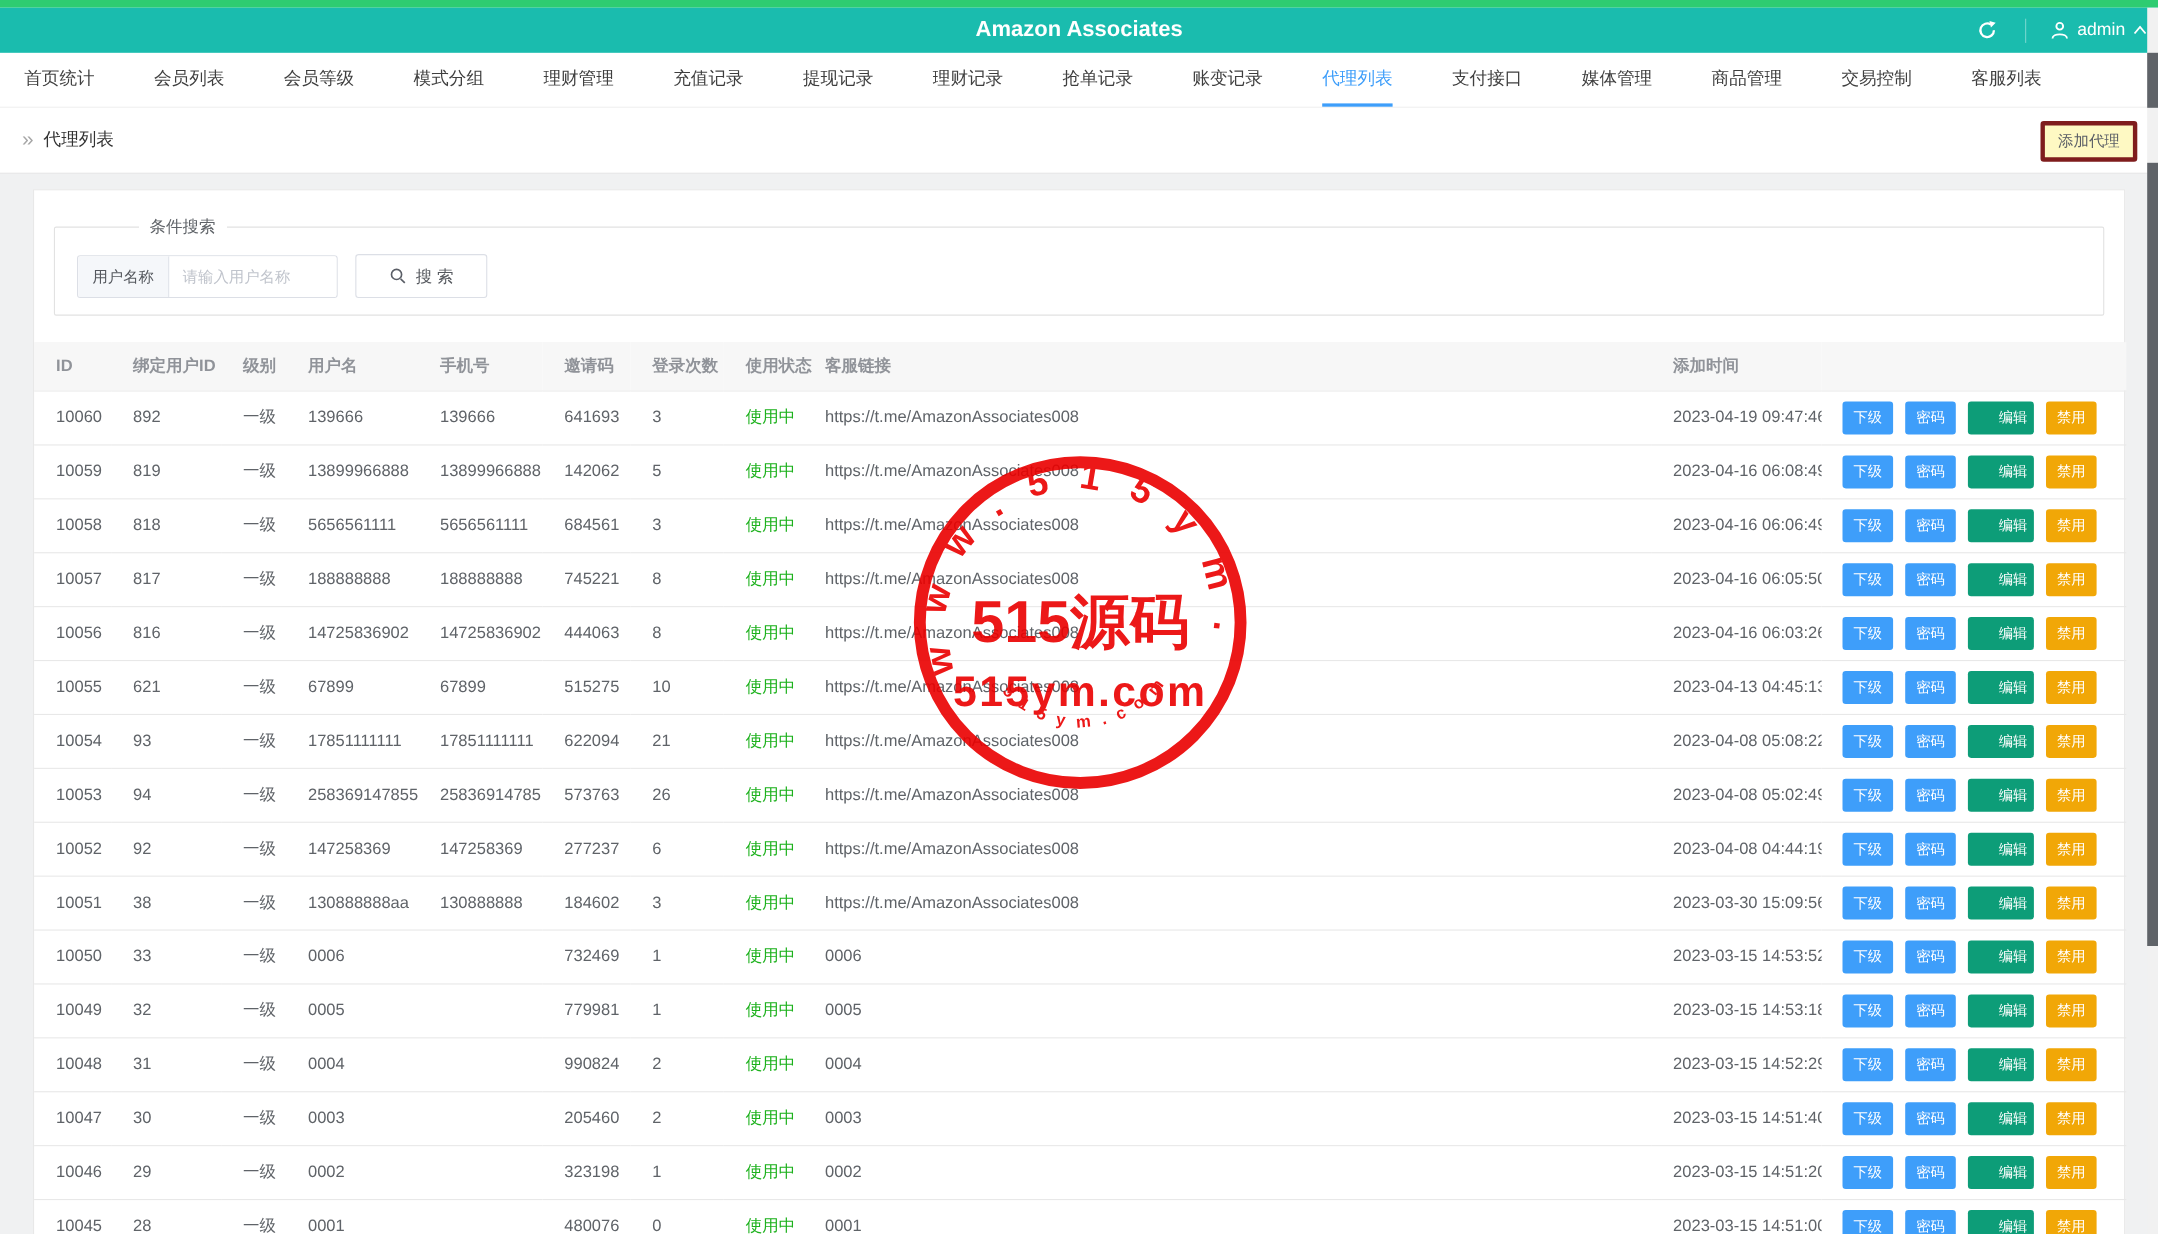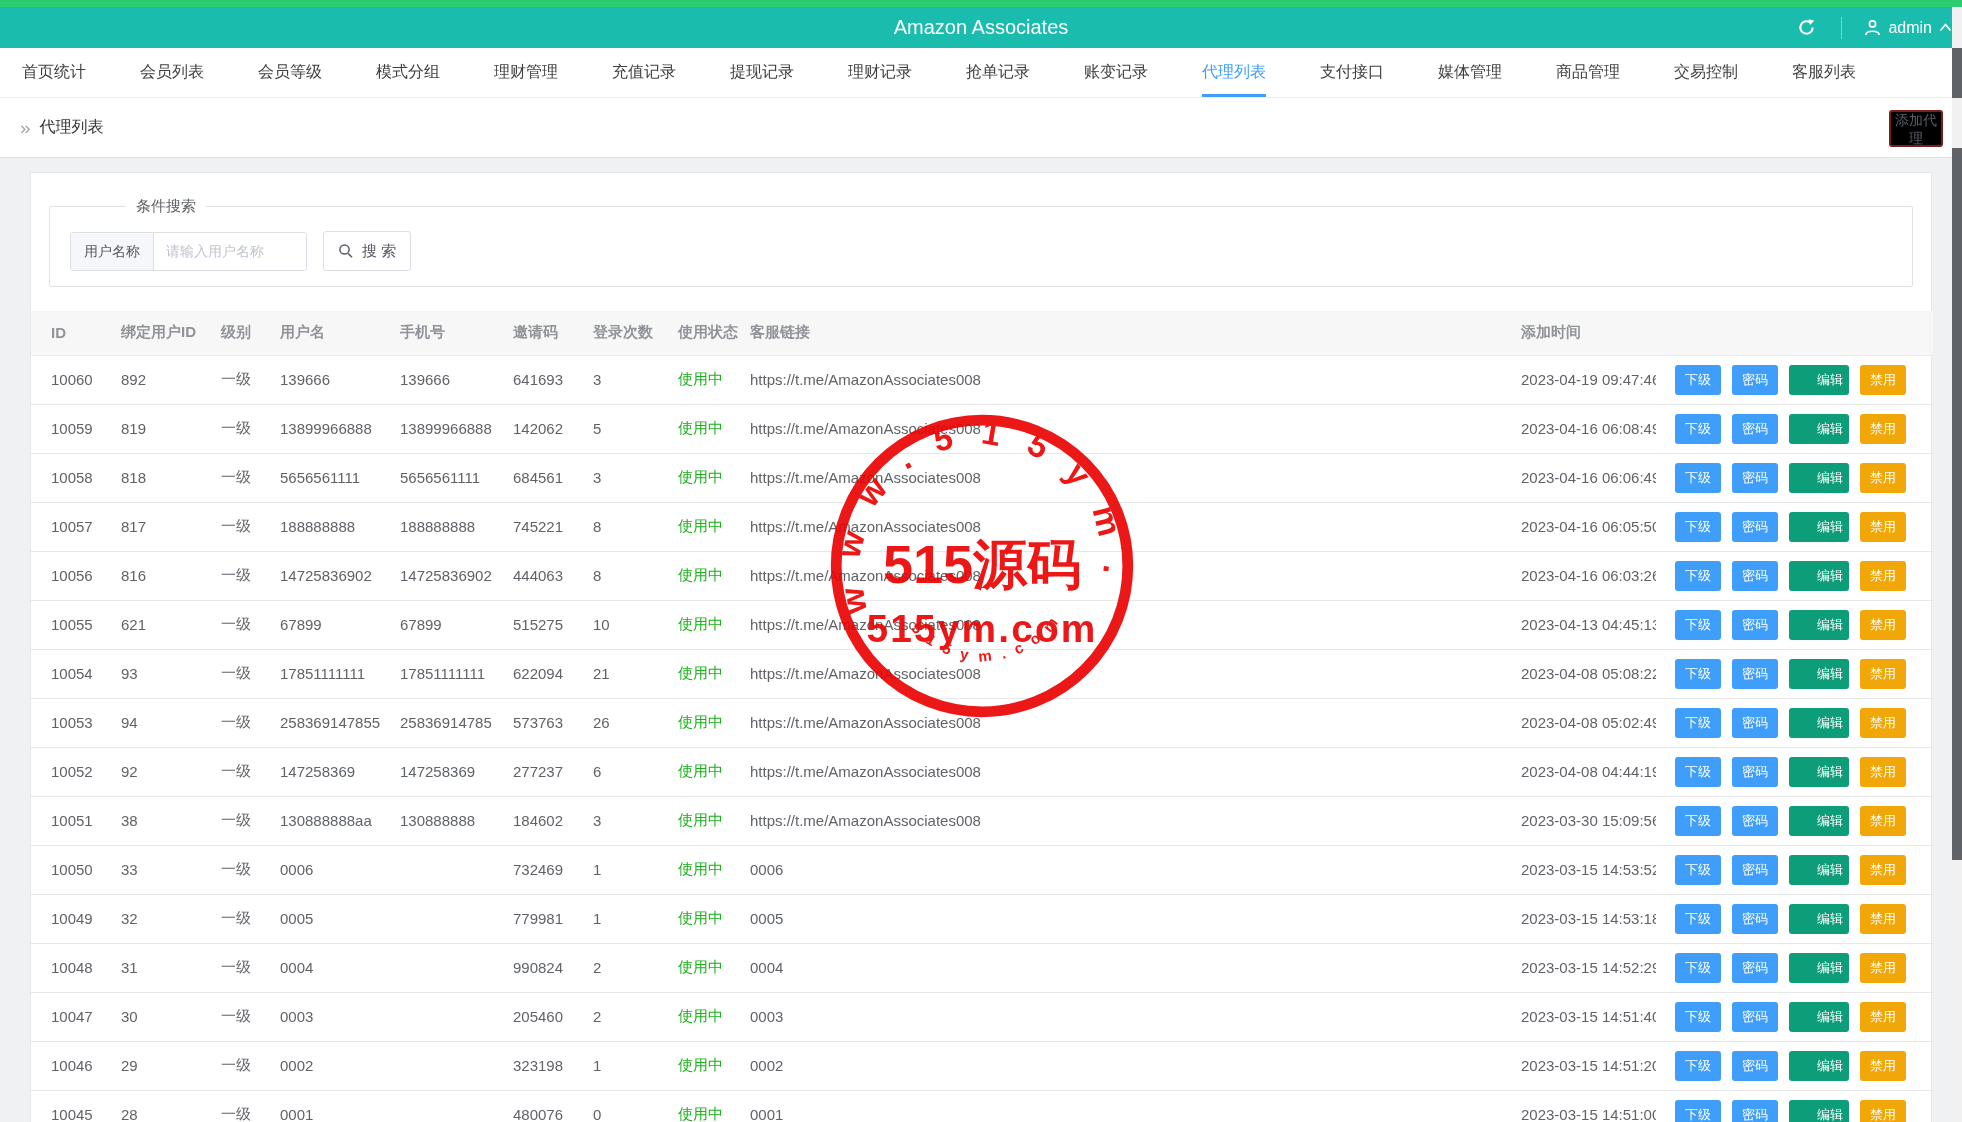--- a/index.html
+++ b/index.html
@@ -5,56 +5,56 @@
   * { box-sizing: border-box; margin: 0; padding: 0; }
   html,body { background:#e9e9e9; }
   .screen{
     position:relative; width:1962px; height:1122px; overflow:hidden; background:#fff;
     font-family:"Liberation Sans","DejaVu Sans",sans-serif;
   }
   
   .top-strip{ height:7px; background:var(--top-strip-green,#2ecc71); }
   .app-header{ position:relative; height:41px; background:var(--header-teal,#1abcae); }
   .app-title{ position:absolute; left:0; right:0; top:0; line-height:41px; text-align:center;
-              color:#fff; font-size:20px; font-weight:normal; }
+              color:#fff; font-size:20px; font-weight:bold; }
   .header-right{ position:absolute; right:0; top:0; height:41px; display:flex; align-items:center; color:#fff; z-index:2; }
   .refresh-btn{ background:none; border:none; color:#fff; width:46px; height:41px; display:flex;
                 align-items:center; justify-content:center; cursor:pointer; }
   .header-divider{ width:1px; height:22px; background:rgba(255,255,255,.4); margin:0 12px; }
   .user-menu{ display:flex; align-items:center; gap:7px; font-size:16px; padding:0 10px; cursor:pointer; }
 
   
   .nav-bar{ height:50px; display:flex; justify-content:space-between; align-items:stretch;
             padding:0 106px 0 22px; border-bottom:1px solid #ededed; background:#fff;gap:39px; }
   .nav-tab{ line-height:47px; font-size:16px; color:#3f3f3f; cursor:pointer;
             border-bottom:3px solid transparent; white-space:nowrap; }
   .nav-tab.active{ color:var(--active-tab-blue,#3e9efa); border-bottom-color:var(--active-tab-blue,#3e9efa); }
 
   
   .breadcrumb-bar{ position:relative; height:60px; background:#fff; border-bottom:1px solid #e3e3e3;
                    display:flex; align-items:center; padding:0 20px; }
   .crumb-sep{ color:#a6a6a6; font-size:19px; margin-right:9px; }
   .crumb-title{ font-size:16px; color:#333; }
-  .add-agent-btn{ position:absolute; right:19px; top:12px; width:54px; height:37px; background:#000000;
-                  border:2px solid #7f1d1d; border-radius:3px; font-size:14px; color:#5a5e66; cursor:pointer; }
+  .add-agent-btn{ position:absolute; right:19px; top:12px; width:88px; height:37px; background:#fef9c3;
+                  border:4px solid #7f1d1d; border-radius:3px; font-size:14px; color:#5a5e66; cursor:pointer; }
 
   
   .page-area{ position:absolute; top:158px; left:0; right:0; bottom:0; background:#f0f1f2; }
   .card{ position:absolute; left:30px; right:30px; top:14px; bottom:-30px; background:#fff; border:1px solid #e8e8e8; }
 
   .search-fieldset{ margin:24px 18px 24px; border:1px solid #e2e2e2; border-radius:2px; padding:15px 0 15px 20px; }
   .search-fieldset legend{ margin-left:56px; padding:0 10px; font-size:15px; color:#5f6368; }
   .search-row{ display:flex; align-items:center; }
   .input-group{ display:inline-flex; height:39px; border:1px solid #dcdfe6; border-radius:3px;
                 overflow:hidden; margin-right:13px; background:#fff; }
   .ig-label{ background:#f5f7fa; border-right:1px solid #dcdfe6; line-height:37px; padding:0 13px;
              font-size:14px; color:#55585e; }
   .ig-input{ border:none; outline:none; width:152px; padding:0 12px; font-size:14px; color:#333; }
   .ig-input::placeholder{ color:#c0c4cc; }
-  .search-btn{ display:inline-flex; align-items:center; gap:8px; height:40px; padding:0 14px;
+  .search-btn{ display:inline-flex; align-items:center; gap:8px; height:40px; padding:0 30px;
                background:#fff; border:1px solid #dcdfe6; border-radius:3px; font-size:15px;
                color:#55585e; cursor:pointer; margin-left:3px; }
 
   
   .data-table{ width:100%; border-collapse:collapse; table-layout:fixed; }
   .data-table th{ height:44px; background:#f7f7f7; font-weight:bold; font-size:15px; color:#909399;
                   text-align:left; padding:0 0 0 20px; border-bottom:1px solid #ececec; white-space:nowrap; }
   .data-table td{ height:49px; font-size:15px; color:#5f6368; padding:0 0 0 20px;
                   border-bottom:1px solid #e8e8e8; overflow:hidden; white-space:nowrap; }
   td.status-cell{ color:var(--status-green,#1cb11c); }

